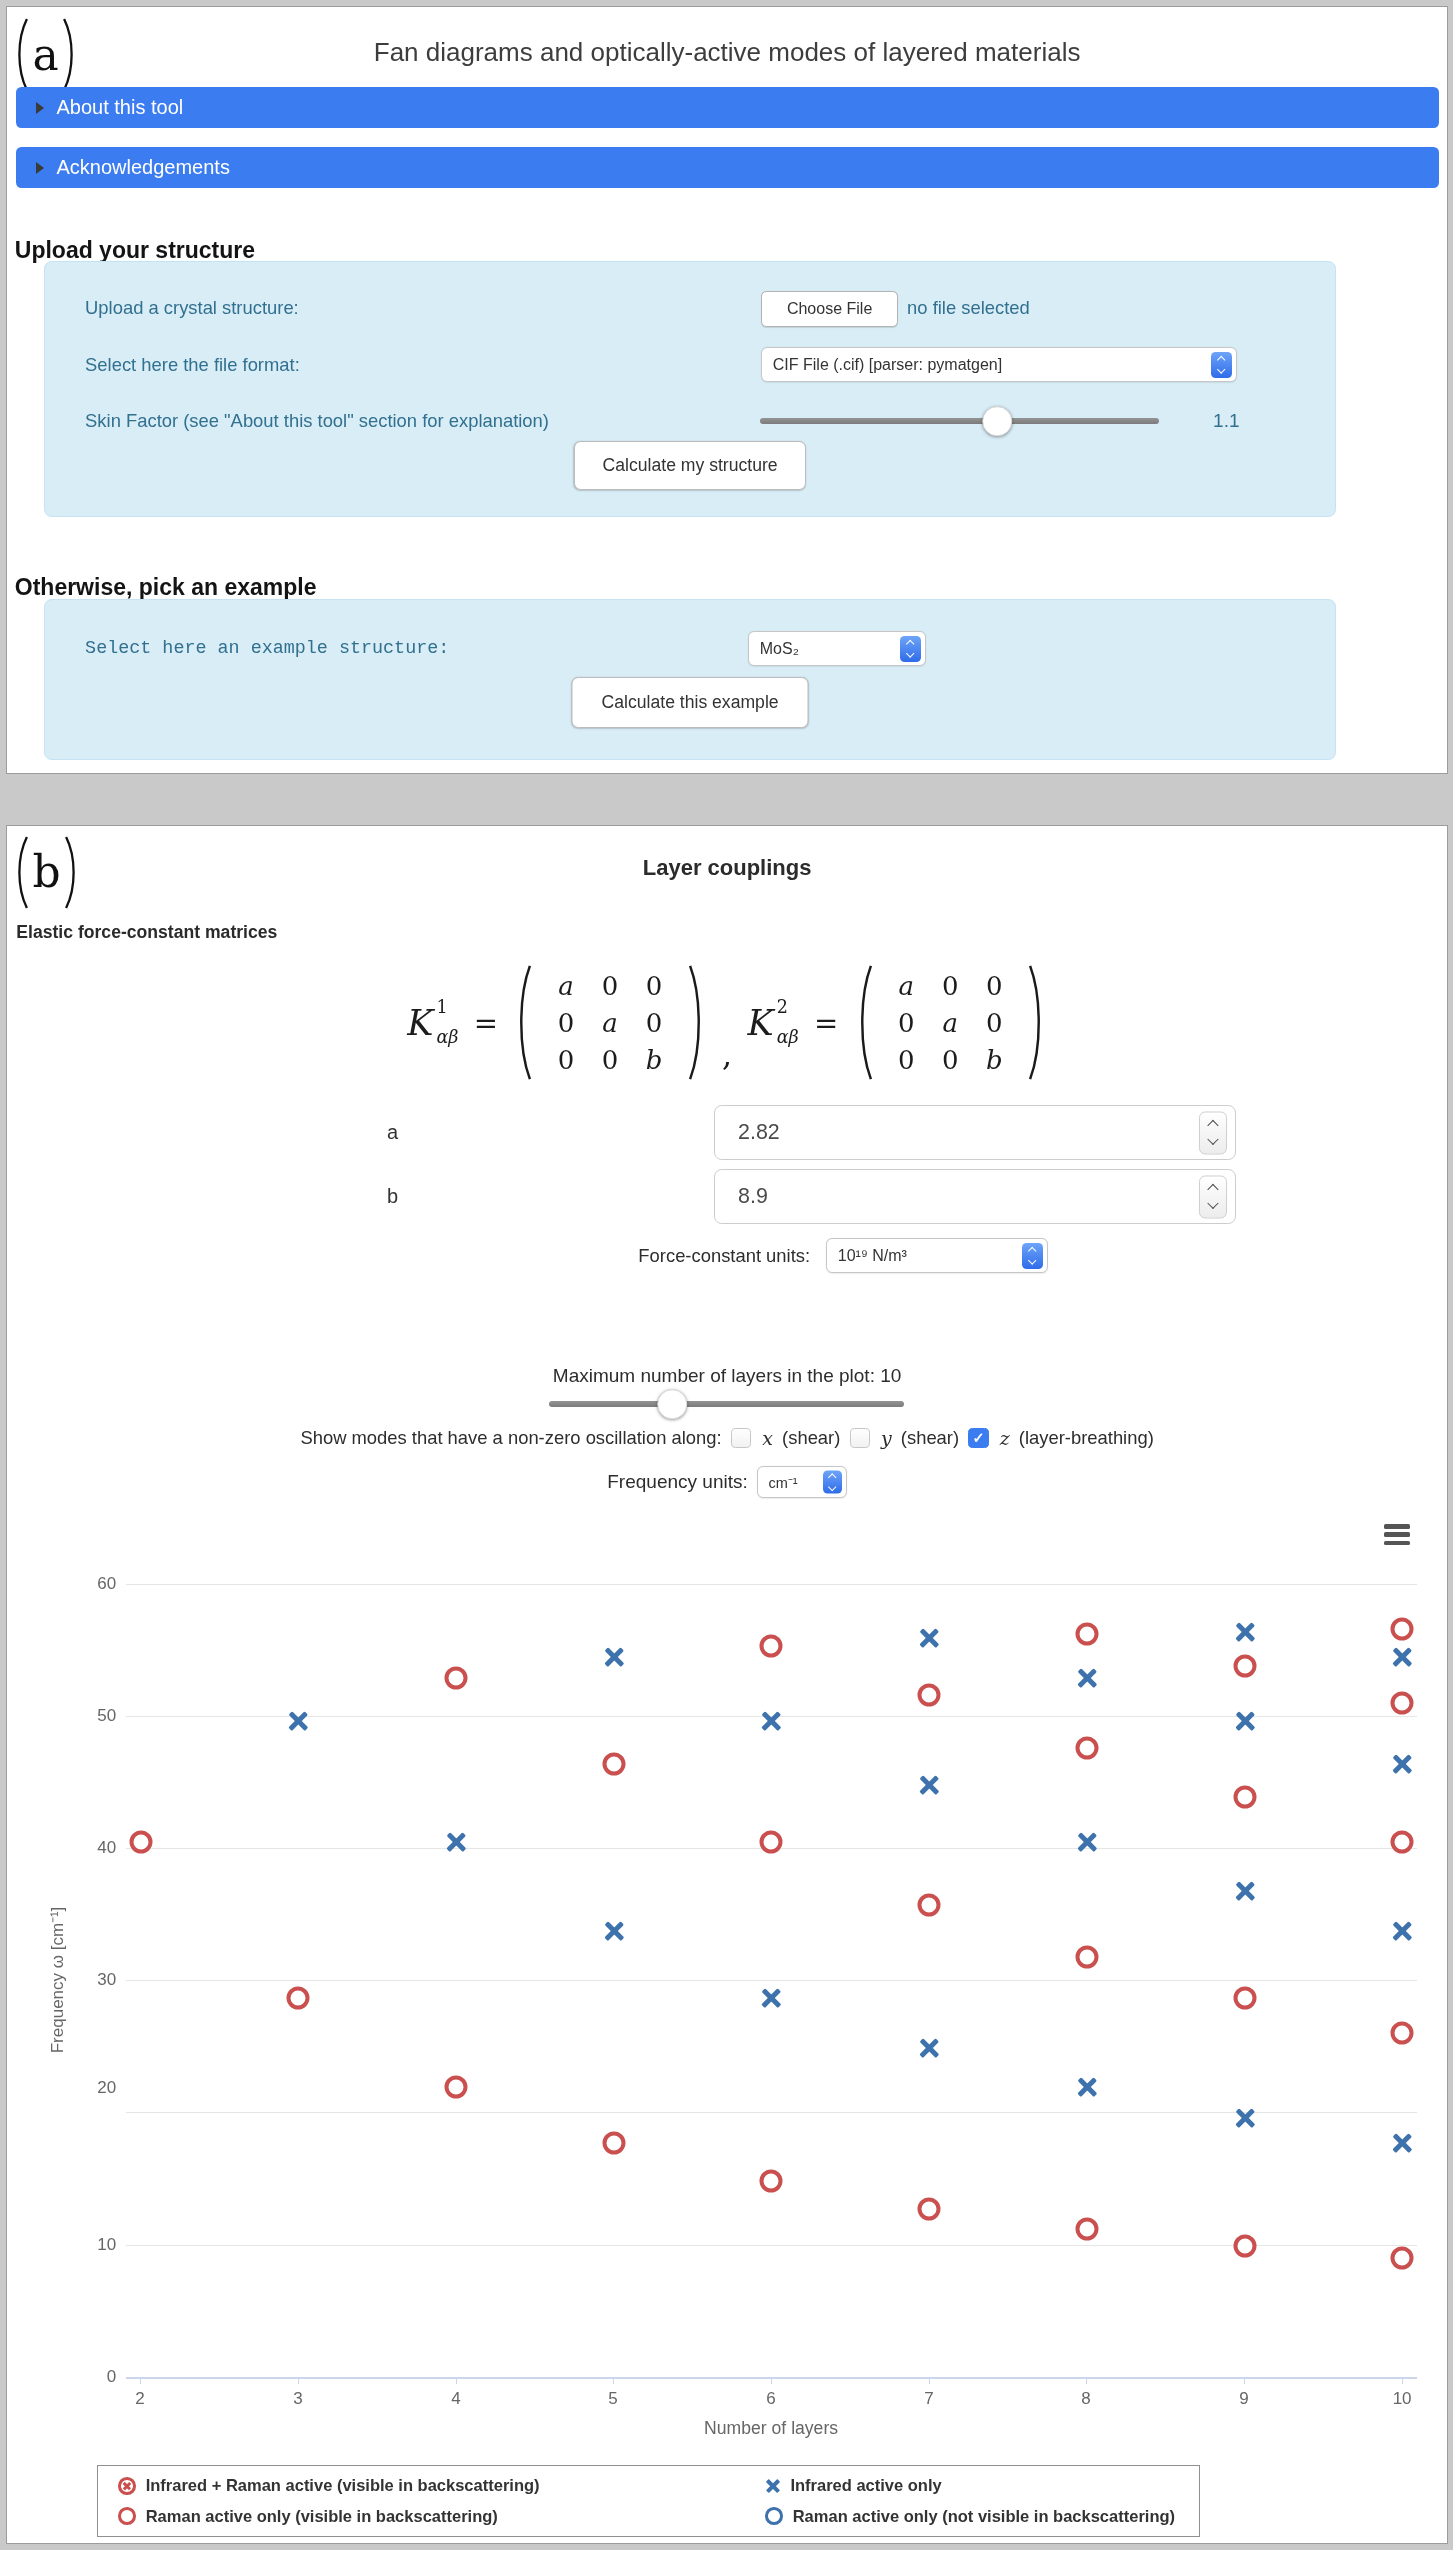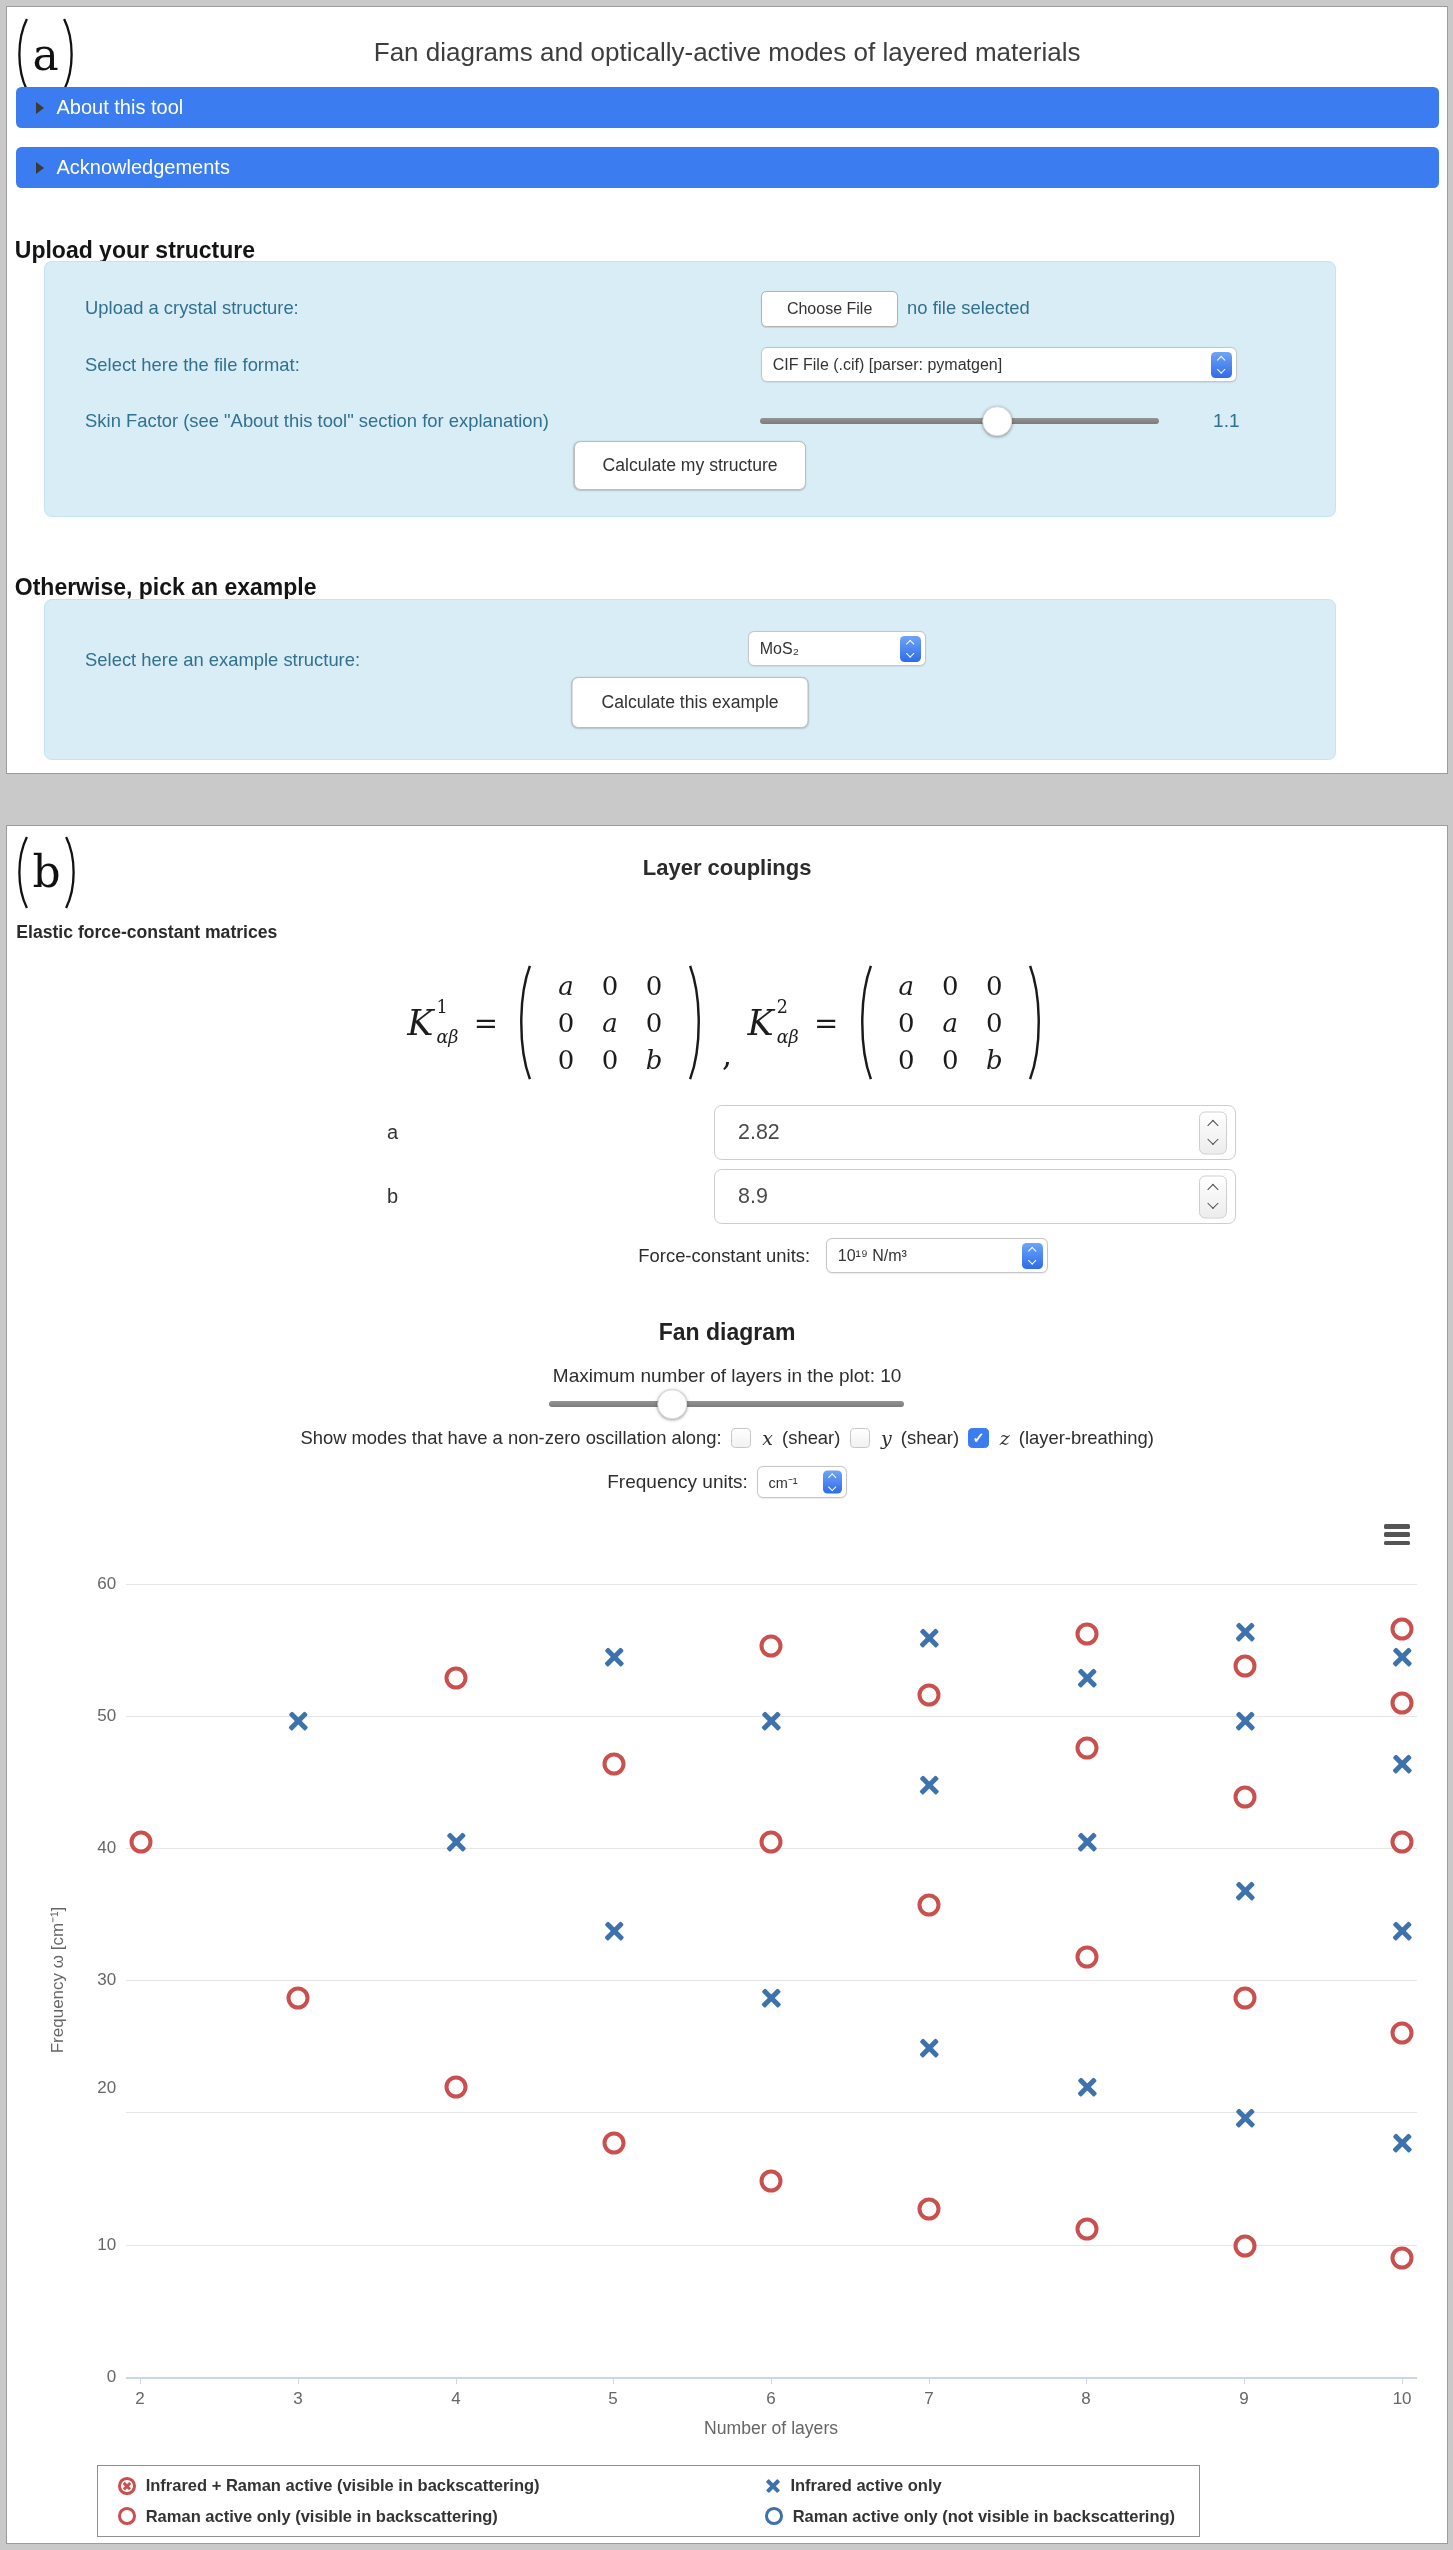--- a/index.html
+++ b/index.html
@@ -152,21 +152,21 @@
         <div class="thumb" id="skin-thumb" style="left: 59.5%;"></div>
       </div>
       <span class="sval" style="left:1168px;top:159px;">1.1</span>
 
       <div class="btn" style="top:179px;height:47px;padding:0 27.5px;">Calculate my structure</div>
     </div>
 
     <h2 class="h2 h-example">Otherwise, pick an example</h2>
 
     <div class="info info-2">
-      <span class="ilab" style="top:60px;">Select here an example structure:</span>
+      <span class="ilab" style="top:48px;font-family:Liberation Mono, monospace;">Select here an example structure:</span>
       <div class="sel" style="left:703px;top:31px;width:178px;height:35px;">
         <span>MoS₂</span>
         <span class="bstep">
             <span class="chv up"></span>
             <span class="chv dn"></span>
           </span>
       </div>
       <div class="btn" style="top:77px;height:49px;padding:0 29px;">Calculate this example</div>
     </div>
   </section>
@@ -262,21 +262,20 @@
 
     <span class="units-label">Force-constant units:</span>
     <div class="sel" style="left:819px;top:412px;width:222px;height:35px;">
       <span>10¹⁹ N/m³</span>
       <span class="bstep">
           <span class="chv up"></span>
           <span class="chv dn"></span>
         </span>
     </div>
 
-    <div class="h-fan">Fan diagram</div>
     <div class="maxlab">Maximum number of layers in the plot: 10</div>
     <div class="slider" style="left:542px;top:575px;width:355px;">
       <div class="thumb" id="layers-thumb" style="left: 34.7%;"></div>
     </div>
 
     <div class="centerline cbrow" id="cbrow">
       <span style="font-weight:500;">Show modes that have a non-zero oscillation along:</span>
     <span class="cb"></span>
         <span class="cbletter">x</span>
         <span>(shear)</span>

